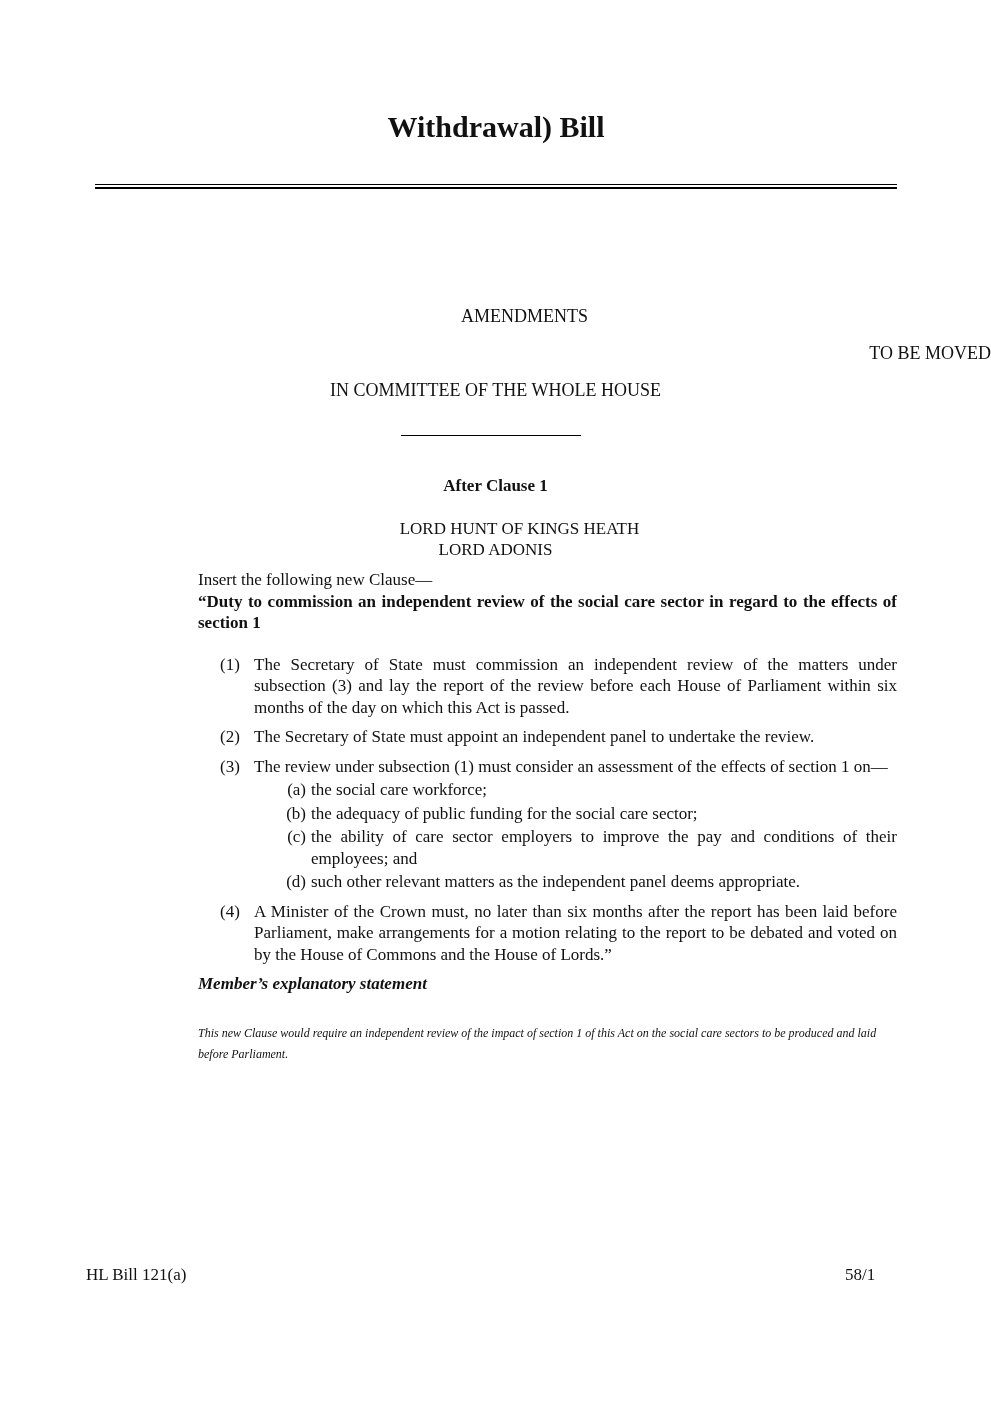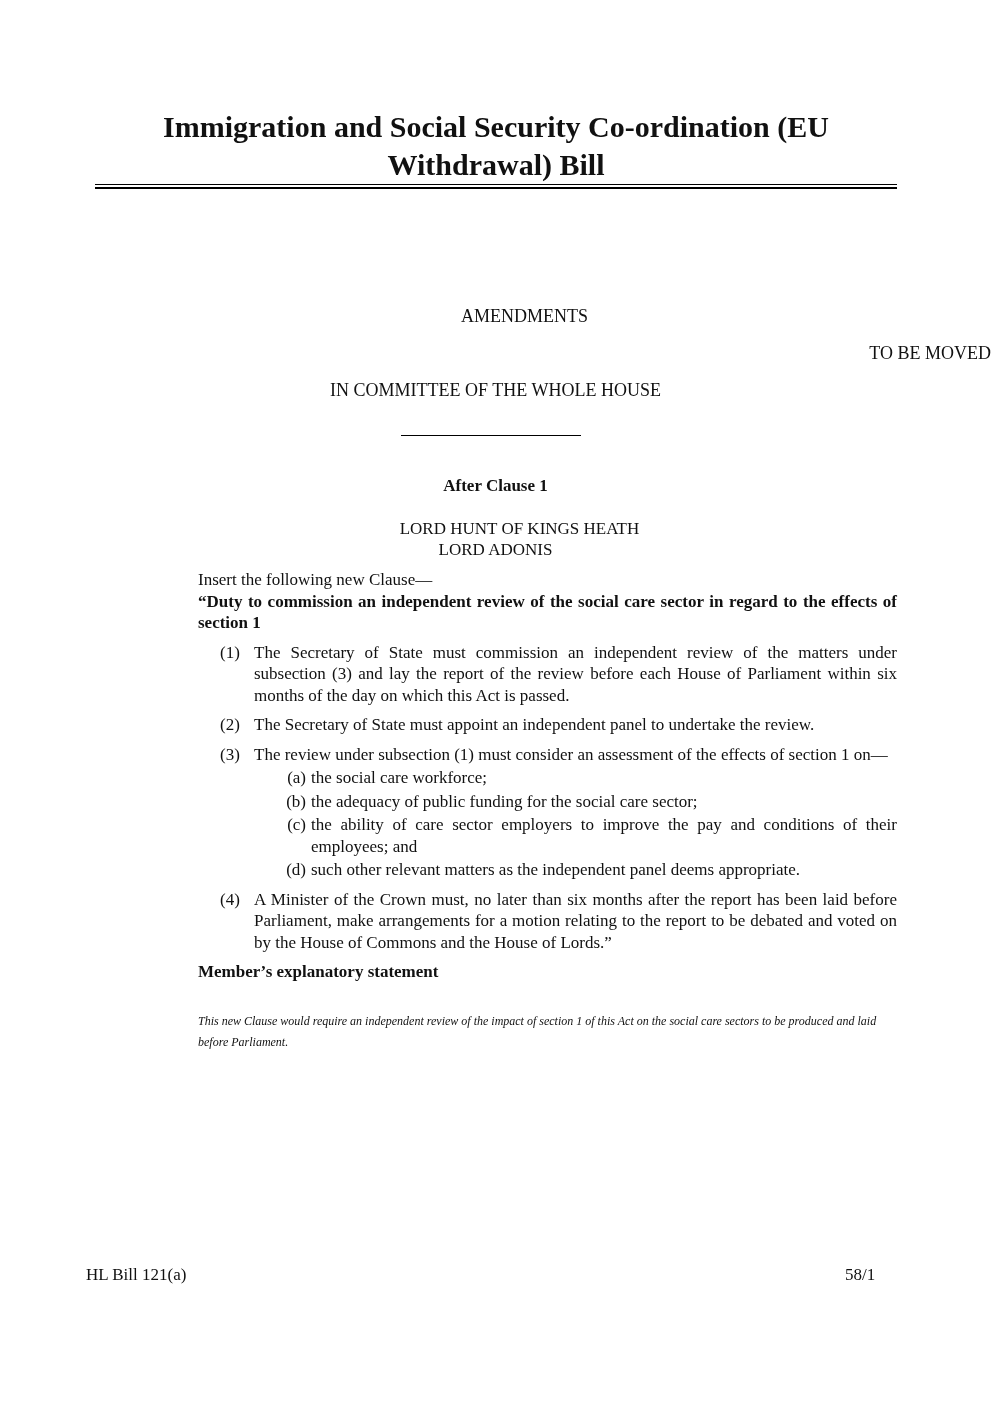--- a/index.html
+++ b/index.html
@@ -12,37 +12,36 @@
   .sub { display: flex; margin-bottom: 8px; text-align: justify; }
   .num { width: 56px; flex: none; text-align: left; padding-left: 22px; box-sizing: border-box; }
   .para { display: flex; text-align: justify; margin-bottom: 2px; }
   .pnum { width: 113px; flex: none; text-align: right; padding-right: 5px; box-sizing: border-box; }
   .footer { position: absolute; top: 1265px; font-size: 17px; }
 </style>
 </head>
 <body>
 
 <div class="title">
-  <div>Immigration and Social Security Co-ordination (EU</div>
   <div>Withdrawal) Bill</div>
 </div>
 <div class="rule"></div>
 
 <div class="center-line" style="top:306px;padding-left:29px;">AMENDMENTS</div>
 <div class="center-line" style="top:343px;text-align:right;">TO BE MOVED</div>
 <div class="center-line" style="top:380px;">IN COMMITTEE OF THE WHOLE HOUSE</div>
 <div class="short-rule"></div>
 
 <div class="center-line" style="top:476px; font-weight:bold; font-size:17px;">After Clause 1</div>
 <div class="center-line" style="top:519px; font-size:17px;padding-left:24px;">LORD HUNT OF KINGS HEATH</div>
 <div class="center-line" style="top:540px; font-size:17px;">LORD ADONIS</div>
 
 <div class="body" style="top:569px;">
   <div style="">Insert the following new Clause—</div>
-  <div style="font-weight:bold; text-align:justify; margin-bottom:8px;">“Duty to commission an independent review of the social care sector in regard to the effects of section 1</div>
+  <div style="font-weight:bold; text-align:justify; margin-bottom:20px;">“Duty to commission an independent review of the social care sector in regard to the effects of section 1</div>
 
   <div class="sub">
     <span class="num">(1)</span>
     <span>The Secretary of State must commission an independent review of the matters under subsection (3) and lay the report of the review before each House of Parliament within six months of the day on which this Act is passed.</span>
   </div>
   <div class="sub">
     <span class="num">(2)</span>
     <span>The Secretary of State must appoint an independent panel to undertake the review.</span>
   </div>
   <div class="sub" style="margin-bottom:2px;">
@@ -63,18 +62,18 @@
   </div>
   <div class="para" style="margin-bottom:8px;">
     <span class="pnum">(d)</span>
     <span>such other relevant matters as the independent panel deems appropriate.</span>
   </div>
   <div class="sub">
     <span class="num">(4)</span>
     <span>A Minister of the Crown must, no later than six months after the report has been laid before Parliament, make arrangements for a motion relating to the report to be debated and voted on by the House of Commons and the House of Lords.”</span>
   </div>
 
-  <div style="font-weight:bold; ">Member’s explanatory statement</div>
+  <div style="font-weight:bold; font-style:italic;">Member’s explanatory statement</div>
   <div style="font-style:italic; font-size:12px;margin-top:28px;">This new Clause would require an independent review of the impact of section 1 of this Act on the social care sectors to be produced and laid before Parliament.</div>
 </div>
 
 <div class="footer" style="left:86px;">HL Bill 121(a)</div>
 <div class="footer" style="left:845px;">58/1</div>
 
 </body></html>

